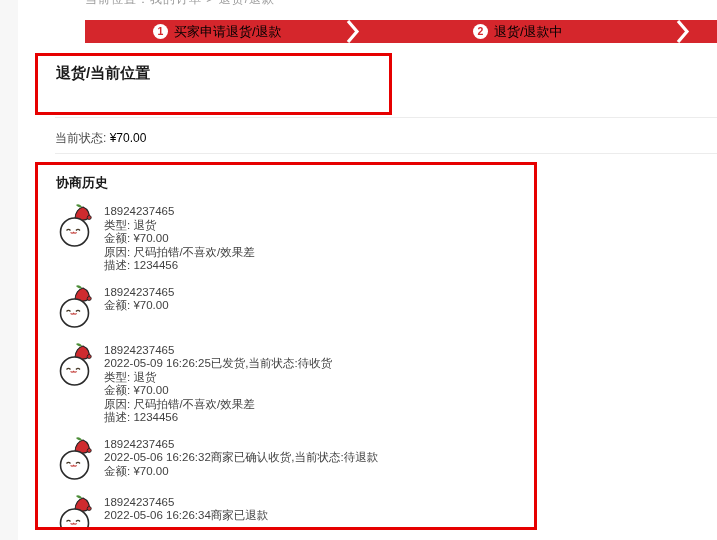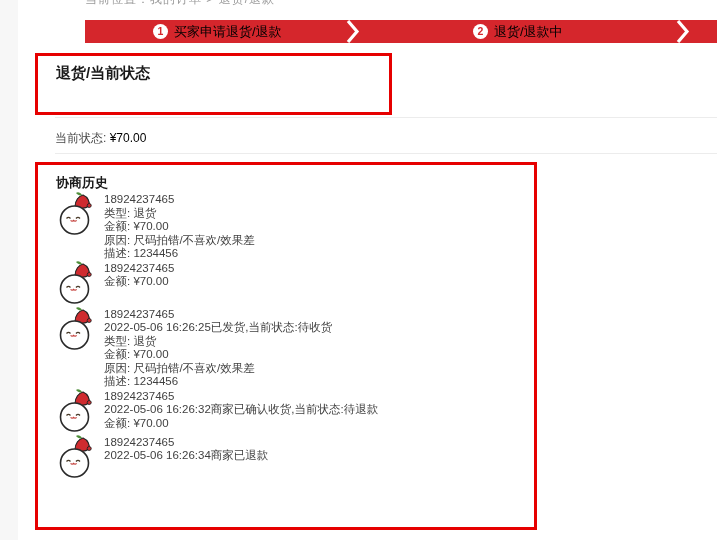--- a/index.html
+++ b/index.html
@@ -24,21 +24,21 @@
   .box1-title{margin:8px 0 0 18px;font-size:15px;font-weight:bold;color:#1a1a1a;}
   .box1-time{margin:7px 0 0 18px;font-size:12px;color:#3f3f3f;}
   .divider{position:absolute;left:55px;width:662px;height:1px;background:#ececec;}
   .divider1{top:117px;}
   .divider2{top:153px;}
   .refund-total{position:absolute;left:55px;top:130px;font-size:12px;color:#4a4a4a;}
   .refund-total .amount{color:#000000;}
   
   .box2{left:35px;top:162px;width:502px;height:368px;padding:8px 10px 0 18px;overflow:hidden;}
   .hist-title{font-size:13px;font-weight:bold;color:#1a1a1a;margin-top:1px;}
-  .entry{display:flex;gap:8px;align-items:flex-start;}
+  .entry{display:flex;gap:8px;margin-top:12px;align-items:flex-start;}
   .entry:first-of-type{margin-top:10px;}
   .avatar{width:40px;height:46px;flex:none;display:block;}
   .entry-lines{font-size:11.5px;line-height:13.5px;color:#3f3f3f;padding-top:1px;}
   .eline{white-space:nowrap;}
 </style>
 </head>
 <body>
 
 <div class="side-strip"></div>
 
@@ -57,21 +57,21 @@
   </div>
   <svg class="chevron" style="left:261px;" width="14" height="23" viewBox="0 0 14 23">
     <path d="M2 1 L11 11.5 L2 22" stroke="#fff" stroke-width="3.2" fill="none"></path>
   </svg>
   <svg class="chevron" style="left:591px;" width="14" height="23" viewBox="0 0 14 23">
     <path d="M2 1 L11 11.5 L2 22" stroke="#fff" stroke-width="3.2" fill="none"></path>
   </svg>
 </div>
 
 <div class="hl-box box1">
-  <div class="box1-title">退货/当前状态</div>
+  <div class="box1-title">退货/当前位置</div>
 </div>
 
 <div class="divider divider1"></div>
 
 <div class="refund-total">
   <span>当前状态:</span>
   <span class="amount">¥70.00</span>
 </div>
 
 <div class="divider divider2"></div>
@@ -119,21 +119,21 @@
       <path d="M19 15 C19 8, 23 4, 27 3 C32 5, 34 10, 33 14 C29 17, 23 17, 19 15 Z" fill="#cf2b2f" stroke="#222" stroke-width="1.2"></path>
       <circle cx="33.2" cy="13.5" r="2" fill="#cf2b2f" stroke="#222" stroke-width="0.9"></circle>
       <path d="M26 3 C24.5 0.2, 21.5 -0.2, 20 1 C21.8 3, 24 4, 26 3 Z" fill="#4e8f3a"></path>
       <circle cx="18.5" cy="28" r="14" fill="#fff" stroke="#2a2a2a" stroke-width="1.6"></circle>
       <path d="M10.5 26.5 q2 -2.4 4 0" stroke="#4a3b2a" stroke-width="1.3" fill="none"></path>
       <path d="M20 26.5 q2 -2.4 4 0" stroke="#4a3b2a" stroke-width="1.3" fill="none"></path>
       <path d="M14.6 28.4 q1.5 1.6 3 0 q1.5 1.6 3 0" stroke="#c4403c" stroke-width="1.2" fill="none"></path>
     </svg>
     <div class="entry-lines">
       <div class="eline">18924237465</div>
-      <div class="eline">2022-05-06 16:26:25已发货,当前状态:待收货</div>
+      <div class="eline">2022-05-09 16:26:25已发货,当前状态:待收货</div>
       <div class="eline">类型: 退货</div>
       <div class="eline">金额: ¥70.00</div>
       <div class="eline">原因: 尺码拍错/不喜欢/效果差</div>
       <div class="eline">描述: 1234456</div>
     </div>
   </div>
 
   <div class="entry">
     <svg class="avatar" viewBox="0 0 40 46">
       <path d="M19 15 C19 8, 23 4, 27 3 C32 5, 34 10, 33 14 C29 17, 23 17, 19 15 Z" fill="#cf2b2f" stroke="#222" stroke-width="1.2"></path>

